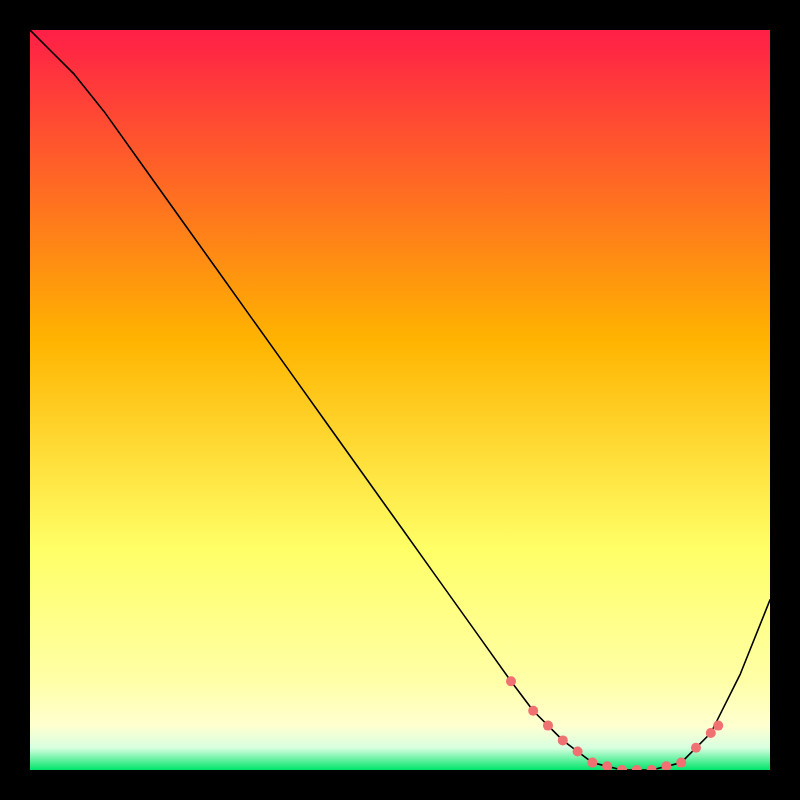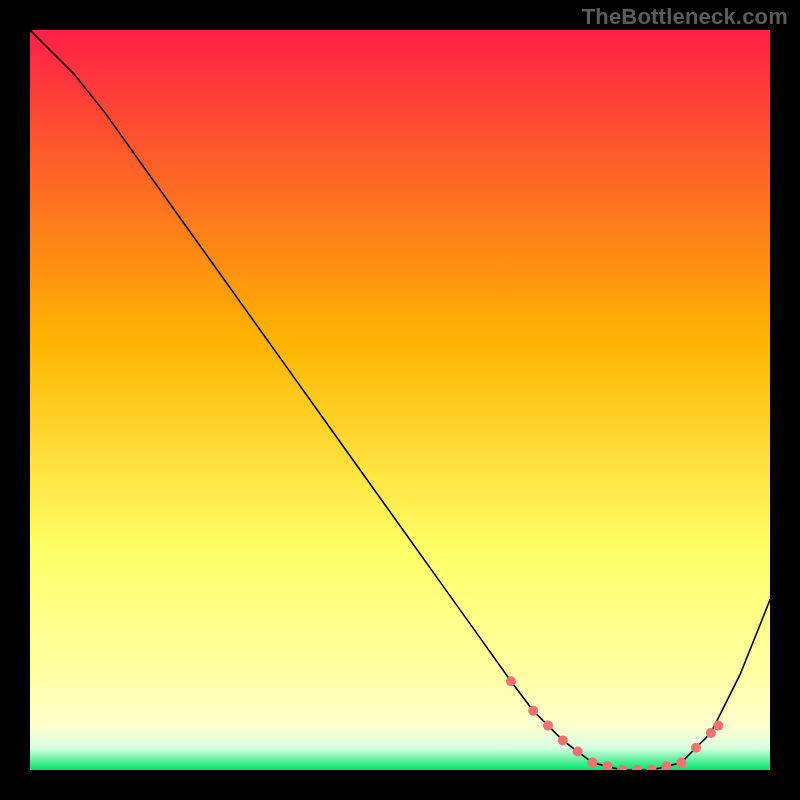--- a/index.html
+++ b/index.html
@@ -34,21 +34,20 @@
     width: 740px;
     height: 740px;
     display: block;
   }
 </style>
 </head>
 <body>
 
 <div class="frame">
 
-  <div class="watermark">TheBottleneck.com</div>
 
   <svg class="plot" viewBox="0 0 740 740" preserveAspectRatio="none">
     <defs>
       <linearGradient id="bg-grad" x1="0" y1="0" x2="0" y2="1">
         <stop id="g-stop-0" offset="0%" stop-color="#ff1f47"></stop>
         <stop id="g-stop-1" offset="42%" stop-color="#ffb400"></stop>
         <stop id="g-stop-2" offset="70%" stop-color="#ffff66"></stop>
         <stop id="g-stop-3" offset="88%" stop-color="#ffffa8"></stop>
         <stop id="g-stop-4" offset="94%" stop-color="#ffffd0"></stop>
         <stop id="g-stop-5" offset="97%" stop-color="#d8ffe0"></stop>

